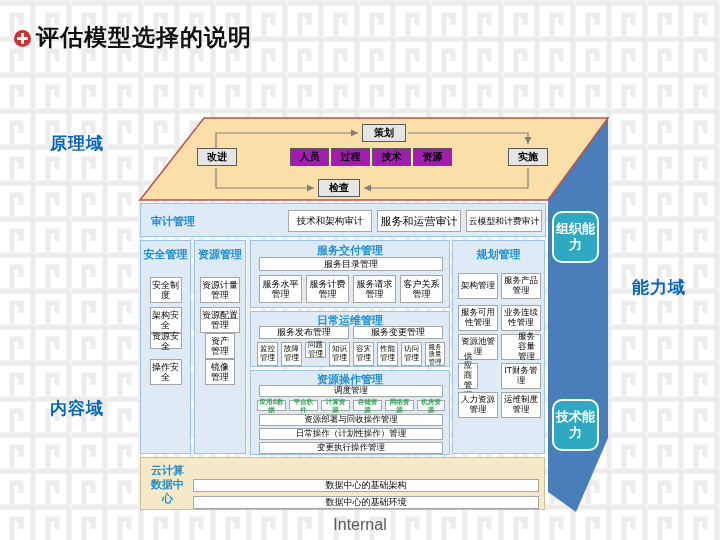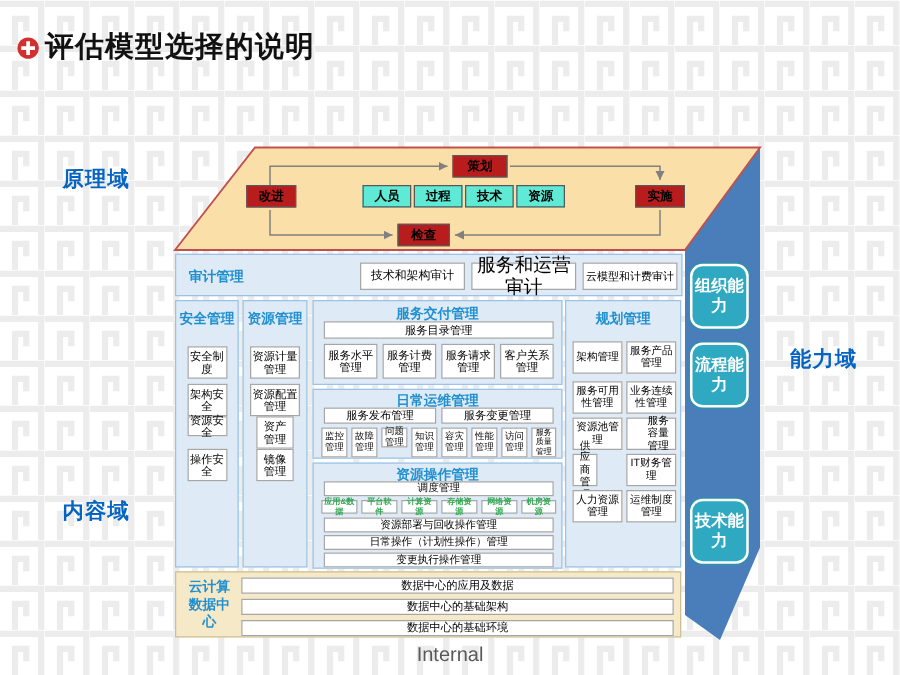--- a/index.html
+++ b/index.html
@@ -10,24 +10,24 @@
   .shape-svg { z-index:1; }
   .content { position:absolute; left:0; top:0; width:720px; height:540px; z-index:2; }
 
   .title { position:absolute; left:36px; top:22px; font-size:23px; font-weight:bold; color:#111; letter-spacing:1px; }
   .title-icon { position:absolute; left:14px; top:30px; width:17px; height:17px; background:#D32F2F; border-radius:50%; }
   .title-icon:before { content:""; position:absolute; left:7px; top:3px; width:3px; height:11px; background:#fff; }
   .title-icon:after { content:""; position:absolute; left:3px; top:7px; width:11px; height:3px; background:#fff; }
 
   .domain-label { position:absolute; font-size:17px; font-weight:bold; color:#0563C1; letter-spacing:1px; }
 
-  .tbox { position:absolute; background:#b91c1c; border:1px solid #595959; height:18px;
+  .tbox { position:absolute; background:#e5e5e5; border:1px solid #595959; height:18px;
           display:flex; align-items:center; justify-content:center; font-size:10px; font-weight:bold; color:#000; }
   .factor-row { position:absolute; display:flex; gap:2px; }
-  .factor-row .fbox { width:39px; height:18px; background:#5eead4; border:1px solid #595959;
+  .factor-row .fbox { width:39px; height:18px; background:#a21caf; border:1px solid #595959;
           display:flex; align-items:center; justify-content:center; font-size:10px; font-weight:bold; }
 
   .panel { position:absolute; background:#DEEAF6; border:1px solid #9CC3E5; }
   .hdr { color:#2090D0; font-weight:bold; font-size:11px; text-align:center; }
   .wbox { background:#fff; border:1px solid #A6A6A6; display:flex; align-items:center; justify-content:center;
           text-align:center; font-size:9px; line-height:1.15; color:#000; word-break:break-all; padding:0 1px; }
   .abs { position:absolute; }
   .colbox { position:absolute; left:50%; transform:translateX(-50%); }
 
   .tiny { font-size:7.5px; }
@@ -90,21 +90,21 @@
       <div class="fbox">过程</div>
       <div class="fbox">技术</div>
       <div class="fbox">资源</div>
     </div>
     <div class="tbox" style="left:508px; top:148px; width:40px;">实施</div>
     <div class="tbox" style="left:318px; top:179px; width:42px;">检查</div>
 
     <div class="panel" style="left:140px; top:203px; width:406px; height:34px;">
       <div class="hdr abs" style="left:8px; top:10px; width:48px;">审计管理</div>
       <div class="wbox abs" style="left:147px; top:6px; width:84px; height:22px; font-size:9.5px;">技术和架构审计</div>
-      <div class="wbox abs" style="left:236px; top:6px; width:84px; height:22px; font-size:15px;">服务和运营审计</div>
+      <div class="wbox abs" style="left:236px; top:6px; width:84px; height:22px; font-size:11px;">服务和运营审计</div>
       <div class="wbox abs" style="left:325px; top:6px; width:76px; height:22px; font-size:8.8px;">云模型和计费审计</div>
     </div>
 
     <div class="panel" style="left:140px; top:240px; width:51px; height:214px;">
       <div class="hdr abs" style="left:0; top:6px; width:100%;">安全管理</div>
       <div class="wbox colbox" style="top:36px;  width:32px; height:26px;">安全制度</div>
       <div class="wbox colbox" style="top:66px;  width:32px; height:26px;">架构安全</div>
       <div class="wbox colbox" style="top:92px;  width:32px; height:16px;">资源安全</div>
       <div class="wbox colbox" style="top:118px; width:32px; height:26px;">操作安全</div>
     </div>
@@ -163,25 +163,23 @@
       <div class="wbox abs" style="left:5px;  top:93px;  width:40px; height:26px; font-size:8.5px;">资源池管理</div>
       <div class="wbox abs" style="left:48px; top:93px;  width:40px; height:26px; font-size:8.5px;padding-left:12px;">服务容量管理</div>
       <div class="wbox abs" style="left:5px;  top:122px; width:20px; height:26px; font-size:8.5px;">供应商管理</div>
       <div class="wbox abs" style="left:48px; top:122px; width:40px; height:26px; font-size:8.5px;">IT财务管理</div>
       <div class="wbox abs" style="left:5px;  top:151px; width:40px; height:26px; font-size:8.5px;">人力资源管理</div>
       <div class="wbox abs" style="left:48px; top:151px; width:40px; height:26px; font-size:8.5px;">运维制度管理</div>
     </div>
 
     <div class="cream" style="left:140px; top:457px; width:405px; height:53px;">
       <div class="hdr abs" style="left:8px; top:6px; width:37px; line-height:1.25;">云计算数据中心</div>
-      <div class="wbox abs" style="left:52px; top:4px;  width:346px; height:13px;">数据中心的应用及数据</div>
       <div class="wbox abs" style="left:52px; top:21px; width:346px; height:13px;">数据中心的基础架构</div>
       <div class="wbox abs" style="left:52px; top:38px; width:346px; height:13px;">数据中心的基础环境</div>
     </div>
 
     <div class="cap" style="top:211px;">组织能力</div>
-    <div class="cap" style="top:274px;">流程能力</div>
     <div class="cap" style="top:399px;">技术能力</div>
 
     <div class="footer">Internal</div>
 
   </div>
 </div>
 
 </body></html>

